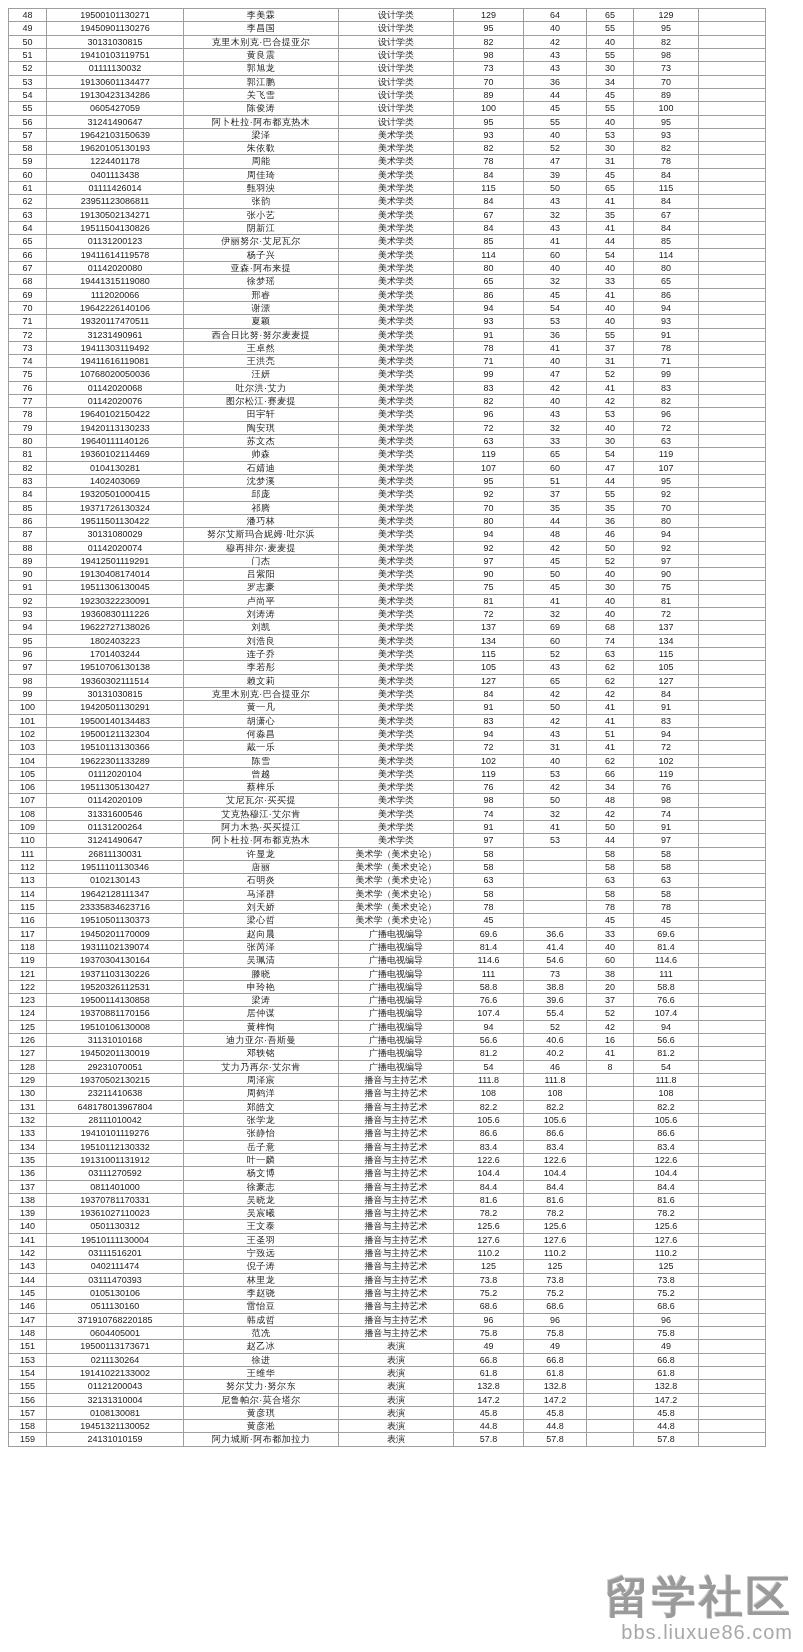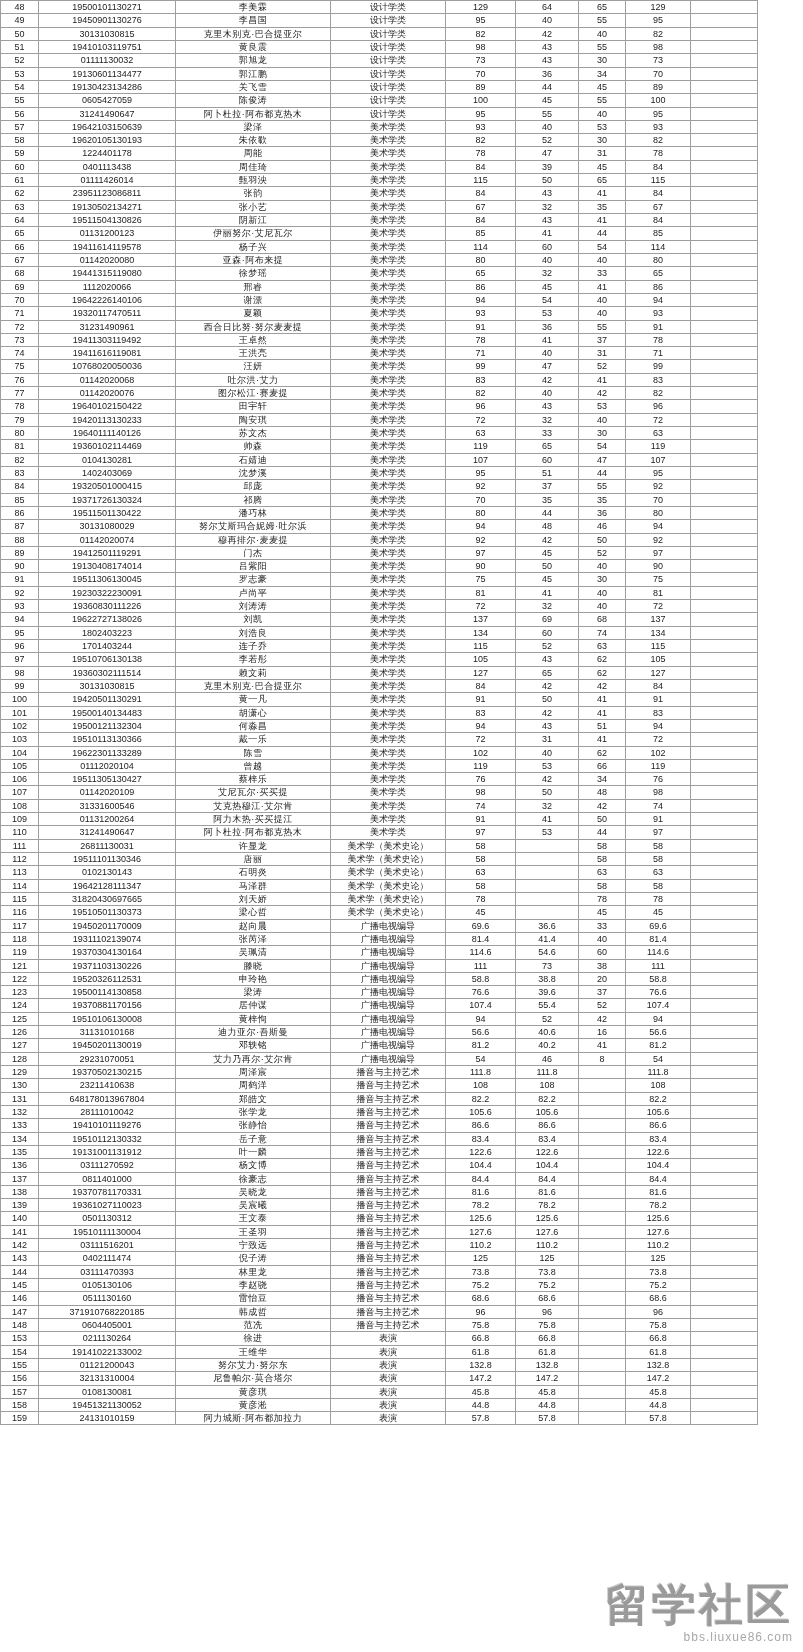--- a/index.html
+++ b/index.html
@@ -11,21 +11,21 @@
     width: 803px;
     height: 1652px;
     position: relative;
     font-family: "Liberation Sans", "DejaVu Sans", sans-serif;
     overflow: hidden;
   }
   .score-table {
     border-collapse: collapse;
     table-layout: fixed;
     width: 757px;
-    margin: 0;
+    margin: 8px;
   }
   .score-table td {
     border: 1px solid #9e9e9e;
     font-size: 9px;
     color: #1c1c1c;
     text-align: center;
     vertical-align: middle;
     padding: 0;
     height: 12.31px;
     line-height: 12.31px;
@@ -40,24 +40,23 @@
     text-align: right;
     user-select: none;
   }
   .wm-title {
     font-size: 44px;
     font-weight: bold;
     color: #9a9a9a;
     letter-spacing: 3px;
     line-height: 1.05;
     text-shadow: 1px 1px 0 #ffffff, -1px -1px 0 #c9c9c9;
-    font-family: Liberation Serif, serif;
   }
   .wm-url {
-    font-size: 12px;
+    font-size: 20px;
     color: #a8a8a8;
     letter-spacing: 1px;
     margin-top: 1px;
   }
 </style>
 </head>
 <body>
 
 <div class="page">
 
@@ -806,21 +805,21 @@
           <td class="col-name">马泽群</td>
           <td class="col-category">美术学（美术史论）</td>
           <td class="col-score">58</td>
           <td class="col-score-part1"></td>
           <td class="col-score-part2">58</td>
           <td class="col-total">58</td>
           <td class="col-empty"></td>
         </tr>
         <tr>
           <td class="col-row-number">115</td>
-          <td class="col-candidate-number">31820430697665</td>
+          <td class="col-candidate-number">23335834623716</td>
           <td class="col-name">刘天娇</td>
           <td class="col-category">美术学（美术史论）</td>
           <td class="col-score">78</td>
           <td class="col-score-part1"></td>
           <td class="col-score-part2">78</td>
           <td class="col-total">78</td>
           <td class="col-empty"></td>
         </tr>
         <tr>
           <td class="col-row-number">116</td>
@@ -1165,20 +1164,31 @@
         </tr>
         <tr>
           <td class="col-row-number">148</td>
           <td class="col-candidate-number">0604405001</td>
           <td class="col-name">范冼</td>
           <td class="col-category">播音与主持艺术</td>
           <td class="col-score">75.8</td>
           <td class="col-score-part1">75.8</td>
           <td class="col-score-part2"></td>
           <td class="col-total">75.8</td>
+          <td class="col-empty"></td>
+        </tr>
+        <tr>
+          <td class="col-row-number">151</td>
+          <td class="col-candidate-number">19500113173671</td>
+          <td class="col-name">赵乙冰</td>
+          <td class="col-category">表演</td>
+          <td class="col-score">49</td>
+          <td class="col-score-part1">49</td>
+          <td class="col-score-part2"></td>
+          <td class="col-total">49</td>
           <td class="col-empty"></td>
         </tr>
         <tr>
           <td class="col-row-number">153</td>
           <td class="col-candidate-number">0211130264</td>
           <td class="col-name">徐进</td>
           <td class="col-category">表演</td>
           <td class="col-score">66.8</td>
           <td class="col-score-part1">66.8</td>
           <td class="col-score-part2"></td>

